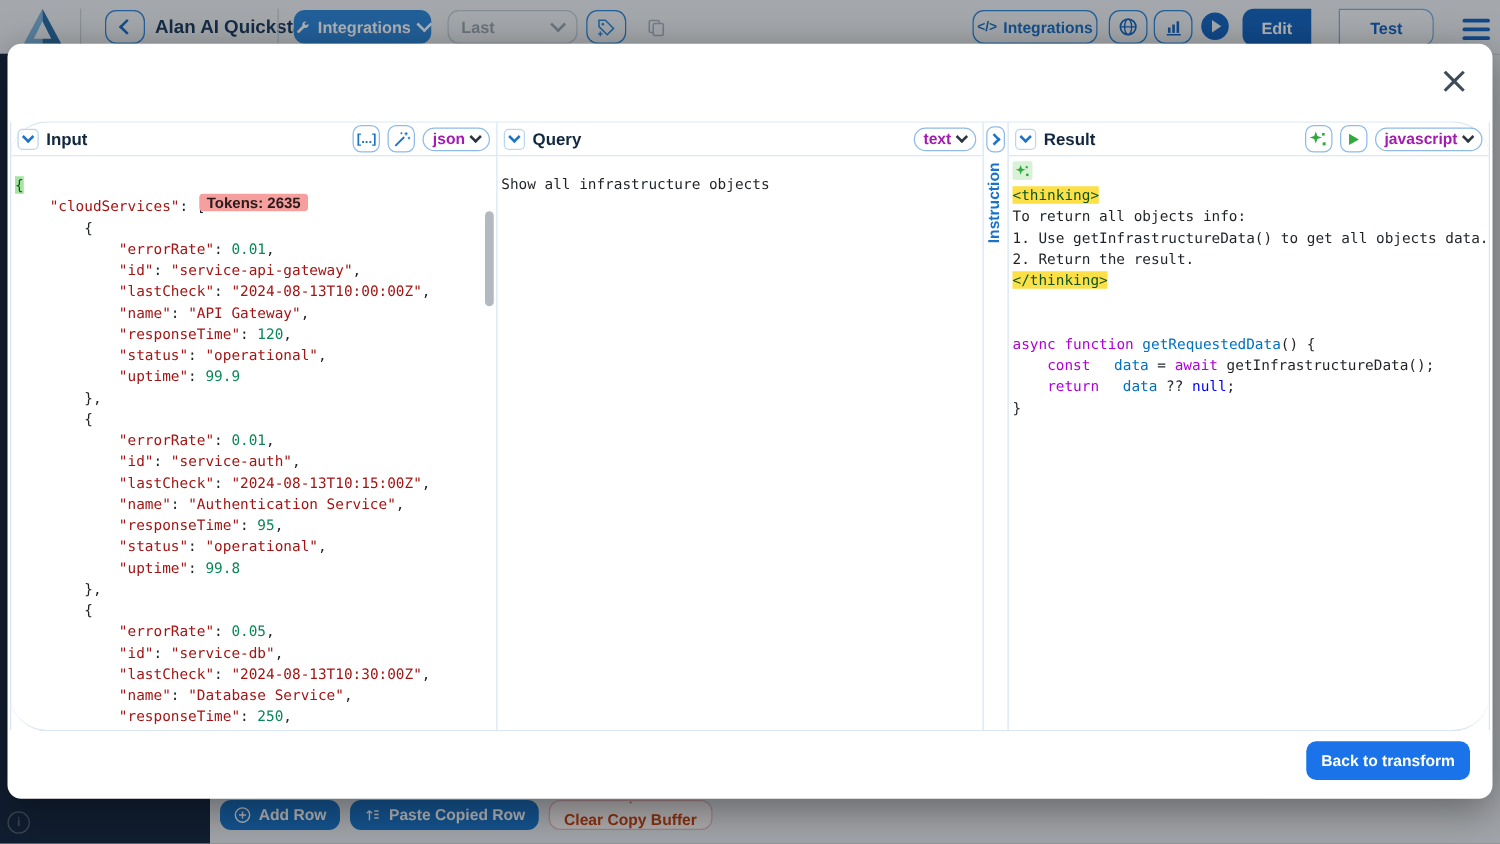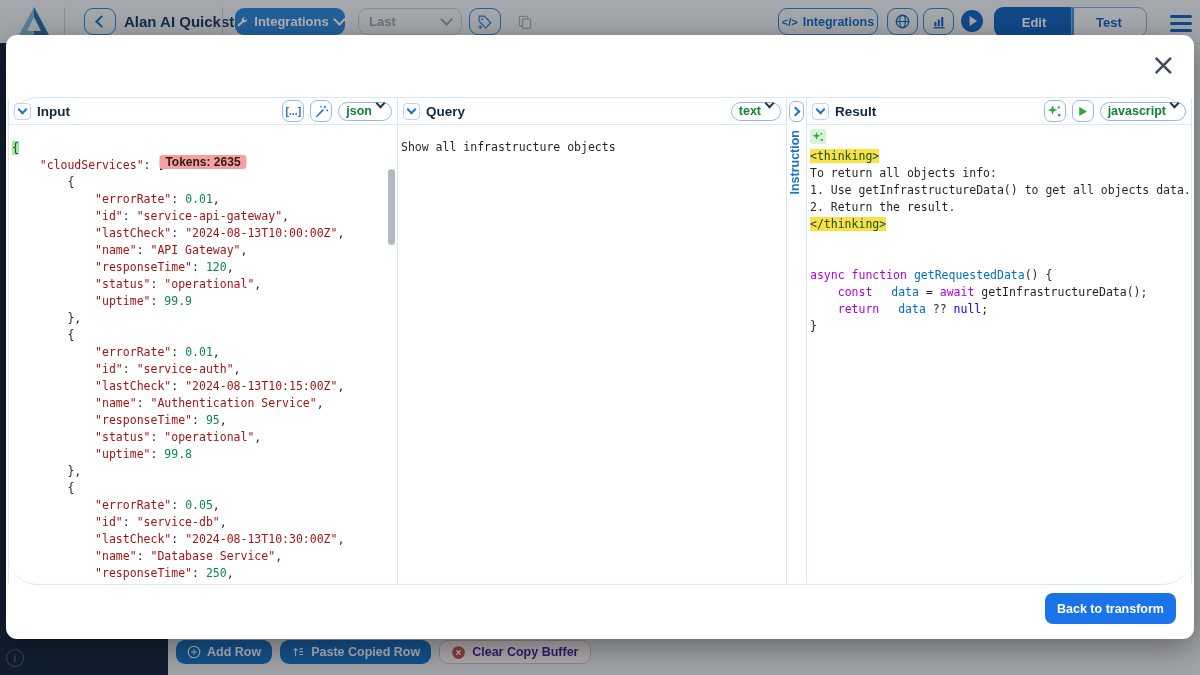--- a/index.html
+++ b/index.html
@@ -23,42 +23,42 @@
   .seg-edit{background:#1565c0;color:#fff;border-radius:9px 0 0 9px;}
   .seg-test{border:1.5px solid #7fb0e0;color:#1565c0;border-radius:0 9px 9px 0;background:rgba(255,255,255,.25);}
   .hamburger div{width:22px;height:3px;background:#1565c0;border-radius:2px;margin:4px 0;}
   .sidebar{position:absolute;left:0;top:43px;width:168px;bottom:0;background:#16263e;}
   .info-dot{position:absolute;left:6px;bottom:8px;width:16px;height:16px;border:1.5px solid #55606e;border-radius:50%;
             color:#55606e;font-size:10px;font-weight:700;display:flex;align-items:center;justify-content:center;}
   .bottom-actions{position:absolute;left:176px;top:640px;display:flex;gap:8px;}
   .ba-btn{display:flex;align-items:center;gap:6px;height:24px;padding:0 11px;border-radius:9px;
           font-size:12.5px;font-weight:700;box-sizing:border-box;text-align:right;}
   .ba-blue{background:#1a73c8;color:#fff;}
-  .ba-red{background:#fdf5f5;border:1.5px solid #e8b6bc;color:#4c1d95;}
+  .ba-red{background:#fdf5f5;border:1.5px solid #e8b6bc;color:#c2410c;flex-direction:column;}
   
   .dim-overlay{position:absolute;inset:0;background:rgba(10,14,22,0.32);z-index:2;}
   
   .modal{position:absolute;left:6px;top:35px;width:1188px;height:604px;background:#fff;border-radius:11px;
          box-shadow:0 8px 32px rgba(0,0,0,.4);z-index:3;}
   .modal-close{position:absolute;top:16px;right:18px;font-size:30px;line-height:28px;color:#3f4b59;cursor:pointer;
                font-family:"DejaVu Sans",sans-serif;}
   .panels{position:absolute;left:2px;top:62px;width:1184px;height:488px;display:flex;
           border-top:1px solid #d9e6f3;border-bottom:1px solid #d9e6f3;box-sizing:border-box;border-radius:30px;}
   .pane{position:relative;box-sizing:border-box;border-left:1px solid #d9e6f3;}
   .pane-input{width:389px;}
   .pane-query{width:389px;}
   .pane-result{flex:1;border-right:1px solid #d9e6f3;}
   .strip{position:relative;width:20px;box-sizing:border-box;border-left:1px solid #d9e6f3;}
   .pane-header{display:flex;align-items:center;gap:6px;height:27px;padding:0 5px;border-bottom:1px solid #dce8f4;box-sizing:border-box;}
   .collapse-btn{width:15px;height:15px;border:1px solid #bcd6ee;border-radius:4px;display:flex;align-items:center;justify-content:center;color:#1a73c8;}
   .collapse-btn .chev{width:5px;height:5px;}
   .pane-label{font-size:13.5px;font-weight:600;color:#12283f;}
   .spacer{flex:1;}
-  .pill{display:inline-flex;align-items:flex-start;gap:5px;border:1.5px solid #8fbbe8;border-radius:11px;
-        padding:1.5px 7px;font-size:12.5px;font-weight:600;color:#15803d;cursor:pointer;}
+  .pill{display:inline-flex;align-items:center;gap:5px;border:1.5px solid #8fbbe8;border-radius:11px;
+        padding:1.5px 7px;font-size:12.5px;font-weight:600;color:#a21caf;cursor:pointer;}
   .pill .chev{width:5px;height:5px;color:#2b3440;}
   .icon-btn{width:22px;height:22px;border:1.5px solid #8fbbe8;border-radius:7px;display:flex;align-items:center;
             justify-content:center;box-sizing:border-box;cursor:pointer;color:#1a73c8;font-size:10.5px;font-weight:700;}
   .pane-body{position:absolute;left:0;right:0;top:27px;bottom:0;overflow:hidden;}
   .code{padding:4px 0 0 3px;}
   .code-input{padding-top:15px;}
   .code-query{padding-top:14px;}
   .cl{white-space:pre;font-family:"DejaVu Sans Mono",monospace;font-size:11.5px;line-height:17px;min-height:17px;color:#1f2328;}
   .tok-str{color:#a31515;} .tok-num{color:#098658;} .tok-kw{color:#af00db;margin-top:40px;}
   .tok-var{color:#0070c1;margin-left:12px;} .tok-fn{color:#0070c1;} .tok-lit{color:#0000ff;}
@@ -141,21 +141,21 @@
           <rect x="8.5" y="7" width="2.6" height="8.4" fill="#1565c0"></rect>
           <rect x="12.8" y="3.8" width="2.6" height="11.6" fill="#1565c0"></rect>
         </svg>
       </span>
       <span class="abs" style="left:960px;top:9px;">
         <svg width="24" height="24" viewBox="0 0 24 24">
           <circle cx="12" cy="12" r="11" fill="#1565c0"></circle>
           <polygon points="9.6,7 17,12 9.6,17" fill="#eef1f4"></polygon>
         </svg>
       </span>
-      <span class="abs tb-btn seg-edit" style="left:994px;top:7px;width:80px;height:30px;">
+      <span class="abs tb-btn seg-edit" style="left:994px;top:7px;width:55px;height:30px;">
         <span>Edit</span>
       </span>
       <span class="abs tb-btn seg-test" style="left:1071px;top:7px;width:76px;height:30px;">
         <span>Test</span>
       </span>
       <span class="abs hamburger" style="left:1170px;top:11px;">
         <div></div>
           <div></div>
           <div></div>
       </span>

